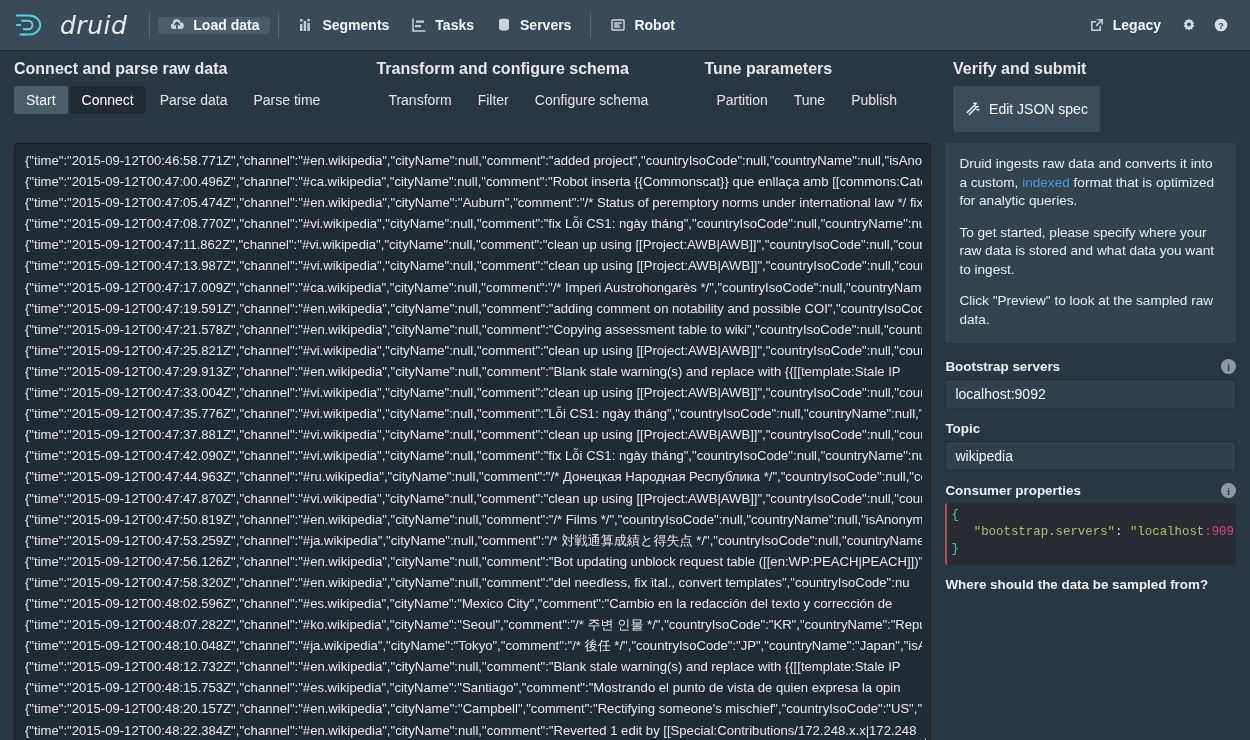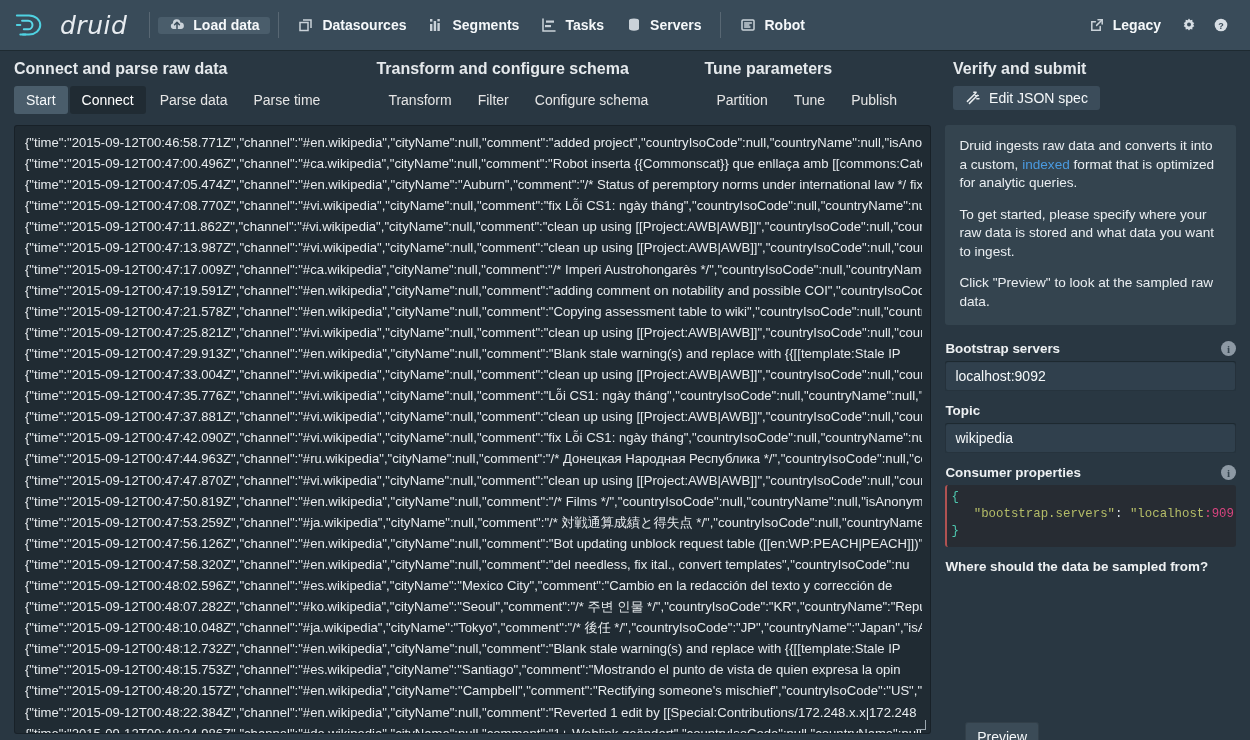--- a/index.html
+++ b/index.html
@@ -93,21 +93,21 @@
     border: none;
   }
   .step-btn.visited { background: #4a5d6b; color: #f5f8fa; }
   .step-btn.active  { background: #202b33; color: #ffffff; }
   .step-btn.disabled { color: #e5e5e5; cursor: default; }
   .step-btn.spec {
     background: #3b4c5a;
     color: #f5f8fa;
     gap: 8px;
     padding: 0 12px;
-    height: 24px;
+    height: 46px;
   }
 
   
   .body-wrap {
     display: flex;
     padding: 11px 14px 0 14px;
     gap: 14px;
     height: calc(740px - 50px - 70px);
   }
   .raw-area {
@@ -289,27 +289,20 @@
   <div class="nav-btn active">
     <svg class="nav-icon" viewBox="0 0 16 16">
       <path d="M4 12 A3 3 0 0 1 4 6.2 A3.6 3.6 0 0 1 11.4 5.6 A2.9 2.9 0 0 1 12 11.9 Z" fill="#d7dee4"></path>
       <path d="M8 11.5 V5.6 M5.6 7.8 L8 5.2 L10.4 7.8" stroke="#394b59" stroke-width="1.5" fill="none" stroke-linecap="round" stroke-linejoin="round"></path>
     </svg>
     <span>Load data</span>
   </div>
 
   <div class="nav-div"></div>
 
-  <div class="nav-btn">
-    <svg class="nav-icon" viewBox="0 0 16 16">
-      <rect x="2" y="5.5" width="8" height="8" fill="none" stroke="#d7dee4" stroke-width="1.5"></rect>
-      <path d="M5 3 H13 V11" fill="none" stroke="#d7dee4" stroke-width="1.5"></path>
-    </svg>
-    <span>Datasources</span>
-  </div>
 
   <div class="nav-btn">
     <svg class="nav-icon" viewBox="0 0 16 16">
       <rect x="2" y="7" width="2.4" height="7" fill="#d7dee4"></rect>
       <rect x="5.7" y="4" width="2.4" height="10" fill="#d7dee4"></rect>
       <rect x="9.4" y="6" width="2.4" height="8" fill="#d7dee4"></rect>
       <rect x="2" y="2" width="2.4" height="2.6" fill="#d7dee4"></rect>
       <rect x="9.4" y="2" width="2.4" height="2.4" fill="#d7dee4"></rect>
     </svg>
     <span>Segments</span>

